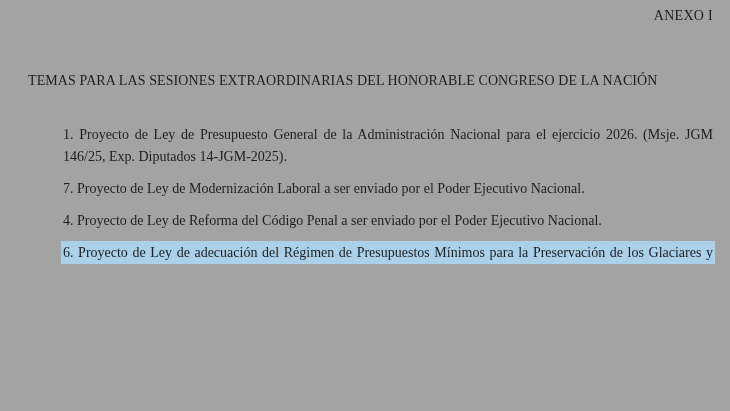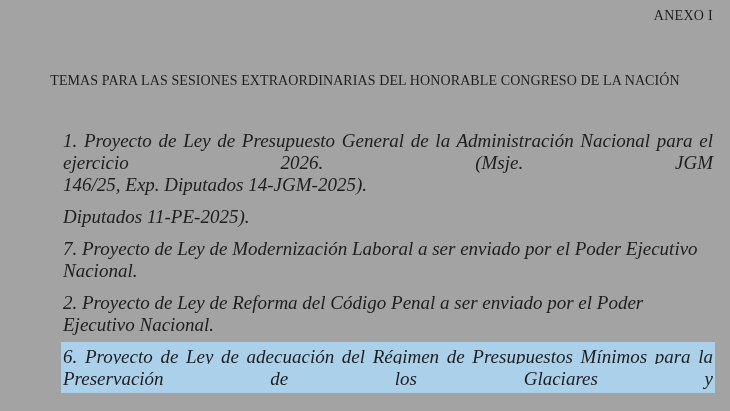--- a/index.html
+++ b/index.html
@@ -21,32 +21,31 @@
     top: 8px;
     right: 17px;
     font-size: 14px;
     letter-spacing: 0.3px;
   }
   .doc-title {
     position: absolute;
     top: 73px;
     left: 28px;
     right: 28px;
-    text-align: center;
+    text-align: left;
     font-size: 14px;
     letter-spacing: 0.1px;
     white-space: nowrap;
   }
   .items {
     position: absolute;
-    top: 130px;
+    top: 124px;
     left: 63px;
     width: 650px;
-    font-size: 19px;
-    font-style: italic;
+    font-size: 14px;
   }
   .item {
     margin: 0 0 10px 0;
   }
   .line {
     line-height: 22px;
   }
   .line.justified {
     text-align: justify;
     text-align-last: justify;
@@ -64,25 +63,24 @@
 
 <div class="page">
   <div class="annex">ANEXO I</div>
   <div class="doc-title">TEMAS PARA LAS SESIONES EXTRAORDINARIAS DEL HONORABLE CONGRESO DE LA NACIÓN</div>
   <div class="items" id="items">
       <div class="item">
         <div class="line justified"><span>1. Proyecto de Ley de Presupuesto General de la Administración Nacional para el ejercicio 2026. (Msje. JGM</span></div>
         <div class="line"><span>146/25, Exp. Diputados 14-JGM-2025).</span></div>
       </div>
       <div class="item">
-        <div class="line"><span>Diputados 11-PE-2025).</span></div>
       </div>
       <div class="item">
         <div class="line"><span>7. Proyecto de Ley de Modernización Laboral a ser enviado por el Poder Ejecutivo Nacional.</span></div>
       </div>
       <div class="item">
-        <div class="line"><span>2. Proyecto de Ley de Reforma del Código Penal a ser enviado por el Poder Ejecutivo Nacional.</span></div>
+        <div class="line"><span>4. Proyecto de Ley de Reforma del Código Penal a ser enviado por el Poder Ejecutivo Nacional.</span></div>
       </div>
       <div class="item">
         <div class="line justified"><span class="hl">6. Proyecto de Ley de adecuación del Régimen de Presupuestos Mínimos para la Preservación de los Glaciares y</span></div>
       </div>
     </div>
 </div>
 
 </body></html>

